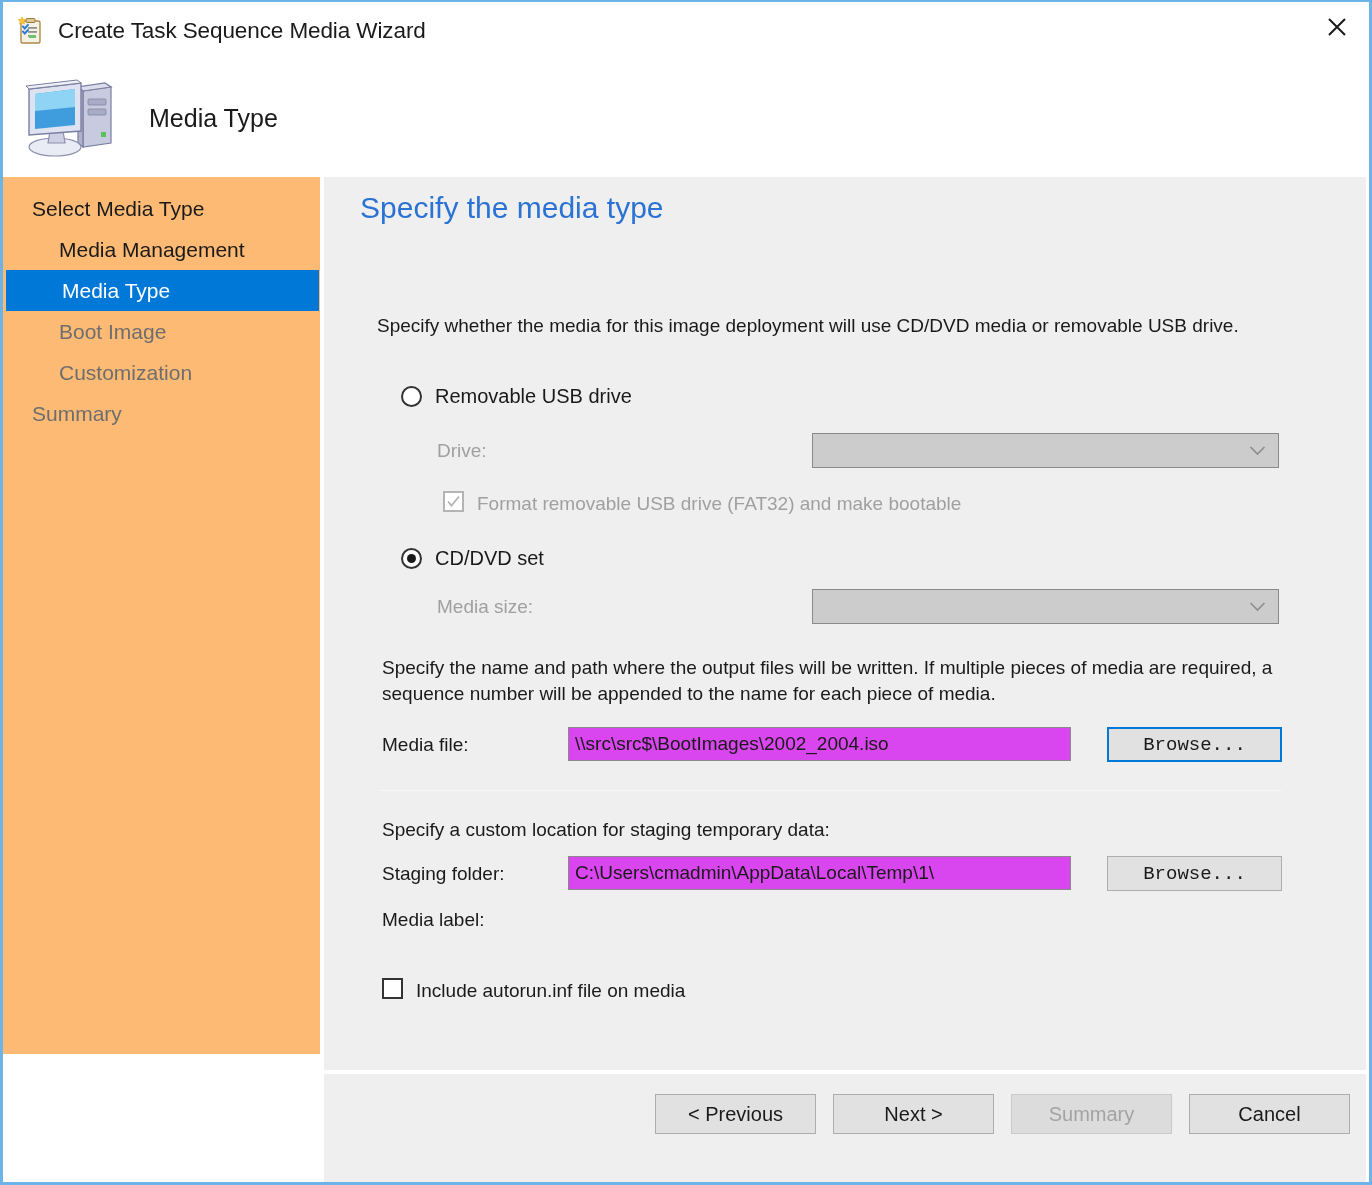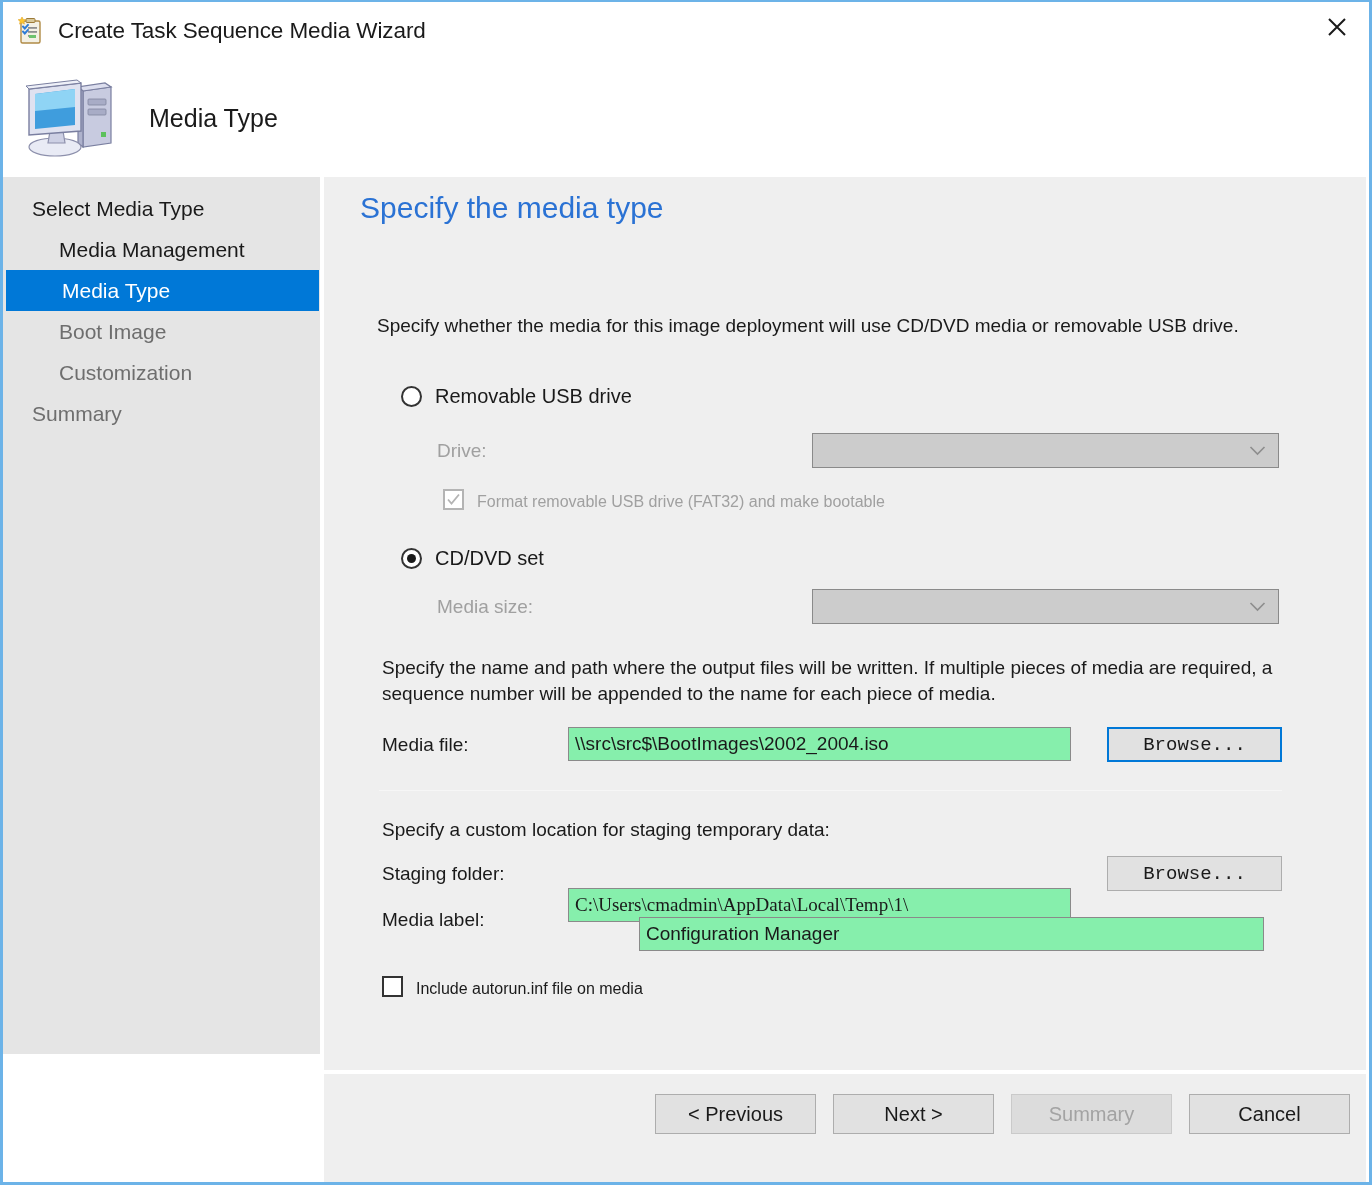--- a/index.html
+++ b/index.html
@@ -80,21 +80,21 @@
     height: 1003px;
     background: #ffffff;
   }
 
   
   #sidebar {
     position: absolute;
     left: 0; top: 0;
     width: 317px;
     height: 877px;
-    background: #e5e5e5;
+    background: #fdba74;
     padding-top: 11px;
   }
   .nav-item {
     height: 41px;
     line-height: 41px;
     font-size: 21px;
     color: #6e6e6e;
     padding-left: 29px;
     white-space: nowrap;
     cursor: default;
@@ -198,52 +198,52 @@
   .cb {
     width: 21px; height: 21px;
     border: 2px solid #333333;
     background: #ffffff;
     flex: 0 0 21px;
     position: relative;
   }
   .cb.disabled { border-color: #b4b4b4; }
   .cb-label {
     margin-left: 13px;
-    font-size: 16px;
+    font-size: 19px;
     color: #a0a0a0;
     white-space: nowrap;
     margin-top: 6px;
   }
   .cb-label.on { color: #1a1a1a; }
 
   
   .inline-label {
     position: absolute;
     font-size: 19px;
     color: #1a1a1a;
     white-space: nowrap;
   }
   .text-input {
     position: absolute;
     height: 34px;
-    background: #86efac;
+    background: #d946ef;
     border: 1px solid #8a8a8a;
     font-size: 19px;
     color: #1a1a1a;
     padding: 0 6px;
     display: flex;
     align-items: center;
     white-space: nowrap;
     overflow: hidden;
     font-family: "Liberation Sans", sans-serif;
   }
   #label-mediafile { left: 58px; top: 557px; }
   #input-mediafile { left: 244px; top: 550px; width: 503px; }
   #label-staging { left: 58px; top: 686px; }
-  #input-staging { left: 244px; top: 711px; width: 503px; font-family: Liberation Serif, serif; }
+  #input-staging { left: 244px; top: 679px; width: 503px; }
   #label-medialabel { left: 58px; top: 732px; }
   #input-medialabel { left: 315px; top: 740px; width: 625px; }
 
   .browse-btn {
     position: absolute;
     width: 175px; height: 35px;
     background: #e1e1e1;
     border: 1px solid #adadad;
     font-size: 19px;
     color: #1a1a1a;
@@ -417,21 +417,20 @@
 
       <div id="divider"></div>
 
       <div class="body-text" id="staging-text">Specify a custom location for staging temporary data:</div>
 
       <div class="inline-label" id="label-staging">Staging folder:</div>
       <div class="text-input" id="input-staging">C:\Users\cmadmin\AppData\Local\Temp\1\</div>
       <div class="browse-btn" id="browse-staging">Browse...</div>
 
       <div class="inline-label" id="label-medialabel">Media label:</div>
-      <div class="text-input" id="input-medialabel">Configuration Manager</div>
 
       <div id="autorun-row">
         <span class="cb"></span>
         <span class="cb-label on">Include autorun.inf file on media</span>
       </div>
 
     </div>
 
     <div id="footer">
       <div id="footer-buttons">

